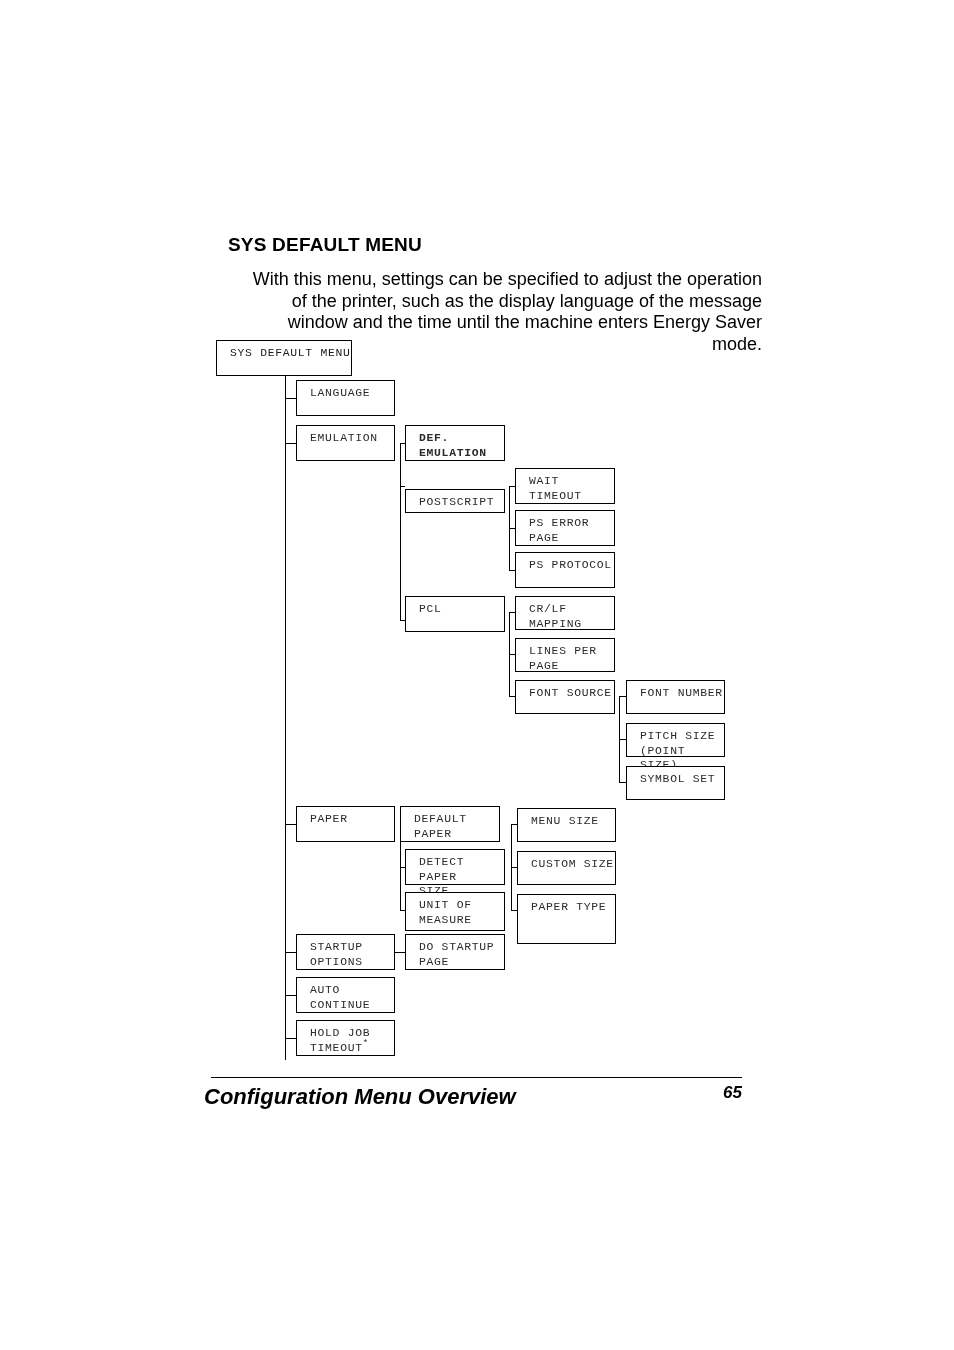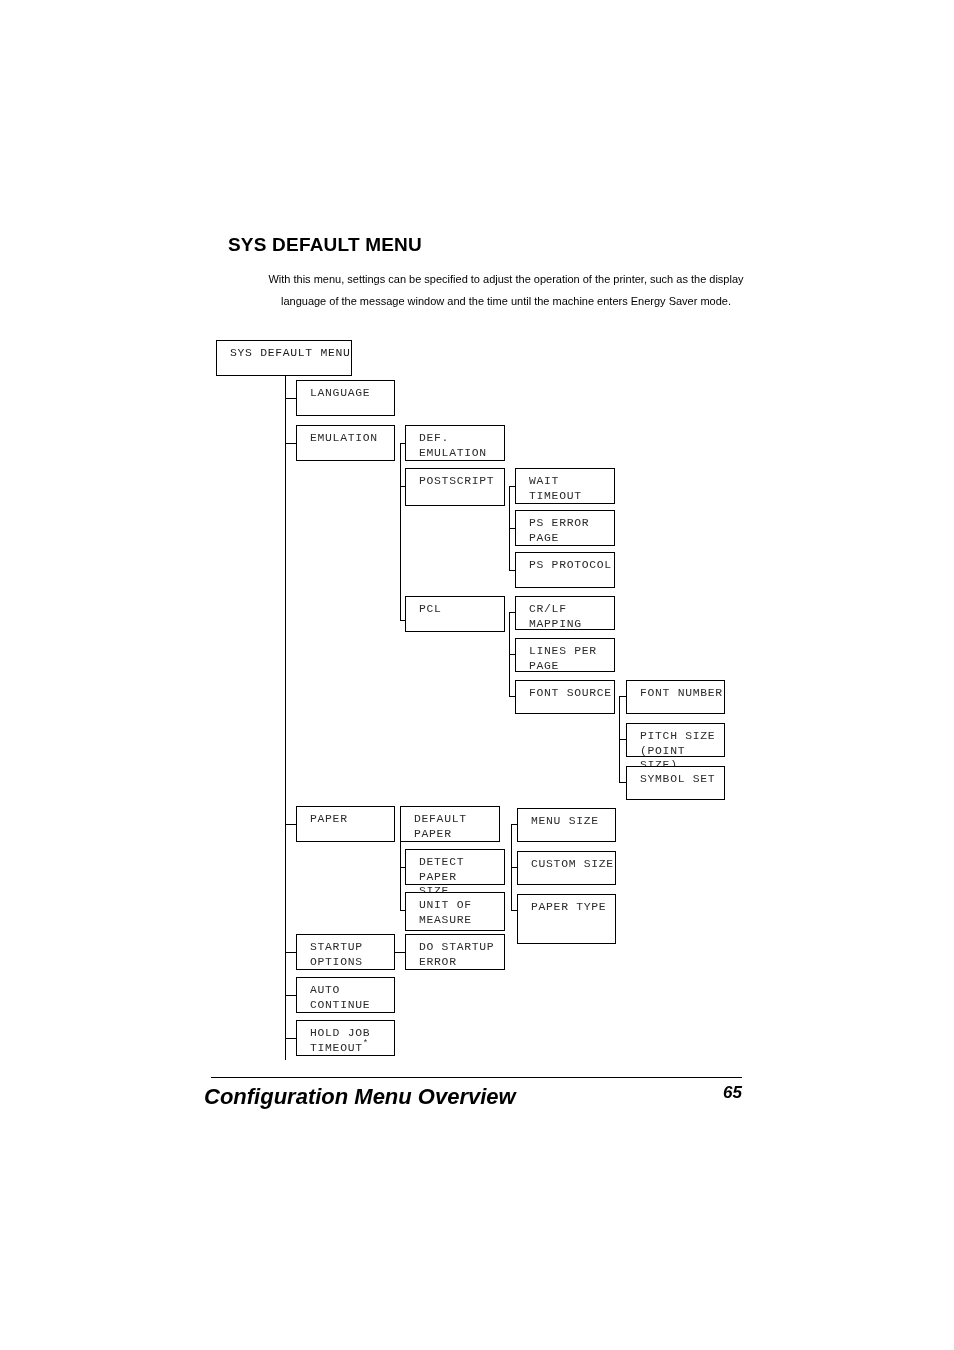--- a/index.html
+++ b/index.html
@@ -24,23 +24,23 @@
     font-size: 19px;
     font-weight: bold;
     letter-spacing: 0.2px;
     white-space: nowrap;
   }
   #intro-paragraph {
     position: absolute;
     left: 250px;
     top: 269px;
     width: 512px;
-    font-size: 11px;
+    font-size: 18px;
     line-height: 21.5px;
-    text-align: center;
+    text-align: right;
   }
 
   
   #menu-tree {
     position: absolute;
     left: 0;
     top: 0;
     width: 954px;
     height: 1350px;
   }
@@ -122,25 +122,25 @@
 
   <div class="conn h" style="left:285px; top:398px; width:11px;"></div>
   <div class="node" style="left:296px; top:380px; width:99px; height:36px;">LANGUAGE</div>
 
   <div class="conn h" style="left:285px; top:443px; width:11px;"></div>
   <div class="node" style="left:296px; top:425px; width:99px; height:36px;">EMULATION</div>
 
   <div class="conn v" style="left:400px; top:443px; height:177px;"></div>
 
   <div class="conn h" style="left:400px; top:443px; width:5px;"></div>
-  <div class="node" style="left:405px; top:425px; width:100px; height:36px;">DEF.
+  <div class="node" style="left:405px; top:425px; width:100px; height:36px;font-weight:bold;">DEF.
 EMULATION</div>
 
   <div class="conn h" style="left:400px; top:486px; width:5px;"></div>
-  <div class="node" style="left:405px; top:468px; width:100px; height:38px;">POSTSCRIPT</div>
+  <div class="node" style="left:405px; top:489px; width:100px; height:24px;">POSTSCRIPT</div>
 
   <div class="conn v" style="left:509px; top:486px; height:84px;"></div>
 
   <div class="conn h" style="left:509px; top:486px; width:6px;"></div>
   <div class="node" style="left:515px; top:468px; width:100px; height:36px;">WAIT
 TIMEOUT</div>
 
   <div class="conn h" style="left:509px; top:528px; width:6px;"></div>
   <div class="node" style="left:515px; top:510px; width:100px; height:36px;">PS ERROR
 PAGE</div>
@@ -203,21 +203,21 @@
 
   <div class="conn h" style="left:511px; top:910px; width:6px;"></div>
   <div class="node" style="left:517px; top:894px; width:99px; height:50px;">PAPER TYPE</div>
 
   <div class="conn h" style="left:285px; top:952px; width:11px;"></div>
   <div class="node" style="left:296px; top:934px; width:99px; height:36px;">STARTUP
 OPTIONS</div>
 
   <div class="conn h" style="left:395px; top:952px; width:10px;"></div>
   <div class="node" style="left:405px; top:934px; width:100px; height:36px;">DO STARTUP
-ERROR</div>
+PAGE</div>
 
   <div class="conn h" style="left:285px; top:995px; width:11px;"></div>
   <div class="node" style="left:296px; top:977px; width:99px; height:36px;">AUTO
 CONTINUE</div>
 
   <div class="conn h" style="left:285px; top:1038px; width:11px;"></div>
   <div class="node" style="left:296px; top:1020px; width:99px; height:36px;"><span>HOLD JOB
 TIMEOUT</span><sup>*</sup></div>
 
 </div>

